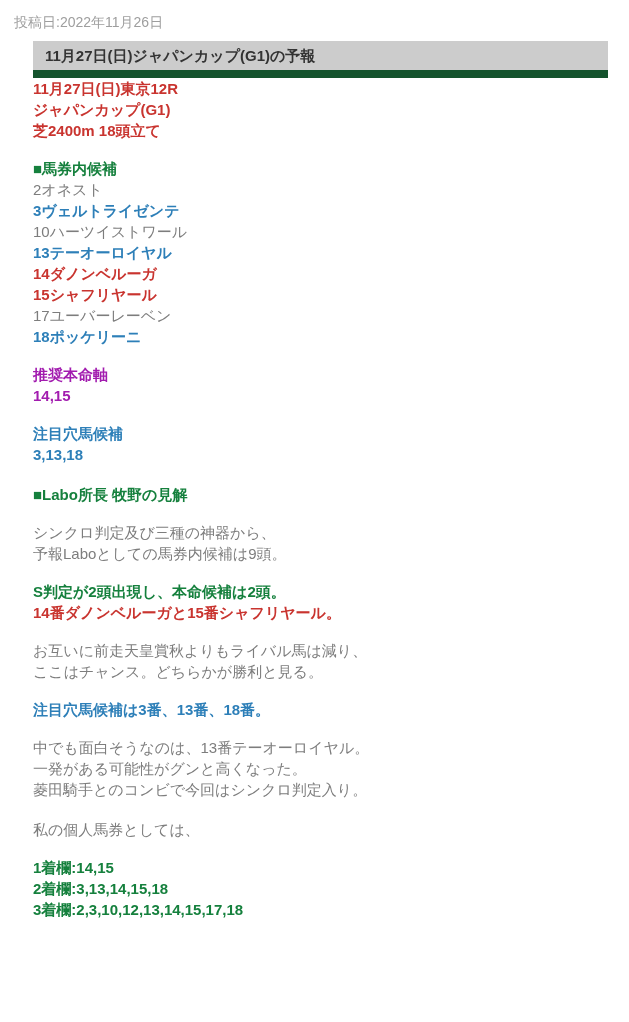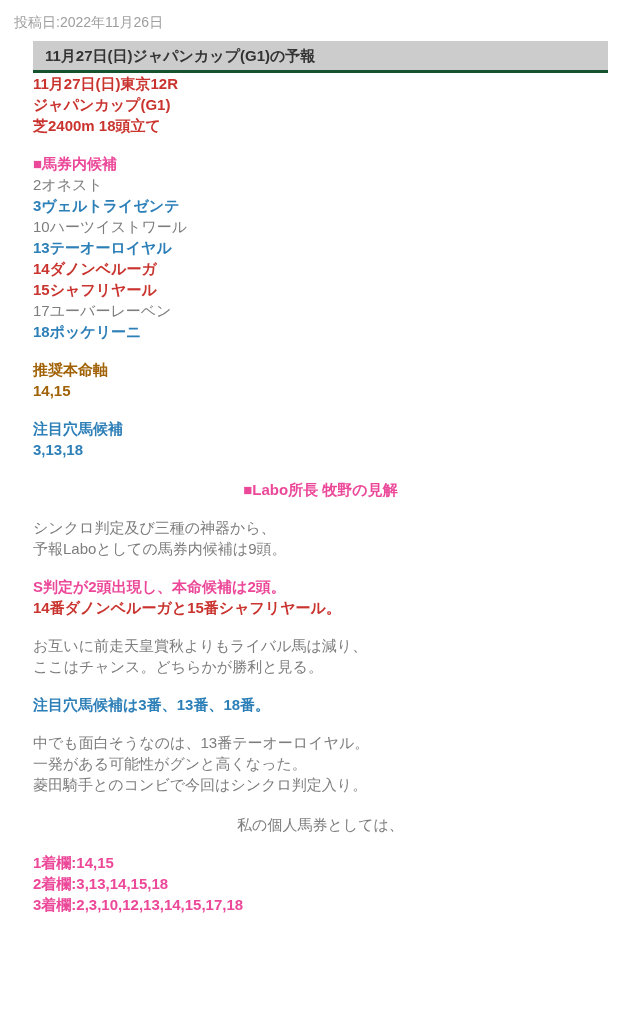--- a/index.html
+++ b/index.html
@@ -22,36 +22,36 @@
     width: 575px;
   }
   .entry-title {
     box-sizing: border-box;
     background: #cccccc;
     color: #333333;
     font-size: 15px;
     font-weight: bold;
     line-height: 15px;
     padding: 7px 10px 7px 12px;
-    border-bottom: 3px solid #14532d;
+    border-bottom: 8px solid #14532d;
   }
   .content { }
   .content p {
     margin: 0 0 17px 0;
     font-size: 15px;
     line-height: 21px;
     color: #7d7d7d;
   }
   .ln { display: block; }
   .t-red   { color: #c9342f; font-weight: bold; }
-  .t-dred  { color: #a16207; font-weight: bold; }
+  .t-dred  { color: #a21caf; font-weight: bold; }
   .t-blue  { color: #2d7fb8; font-weight: bold; }
   .t-gray  { color: #7d7d7d; font-weight: normal; }
-  .t-black { color: #ec4899; font-weight: bold; }
-  .gap-before { margin-top: 19px !important; text-align: center; }
+  .t-black { color: #15803d; font-weight: bold; }
+  .gap-before { margin-top: 19px !important; }
 </style>
 </head>
 <body>
 
 <div class="posted-date">投稿日:2022年11月26日</div>
 
 <div class="article">
 
   <div class="entry-title">11月27日(日)ジャパンカップ(G1)の予報</div>
 

